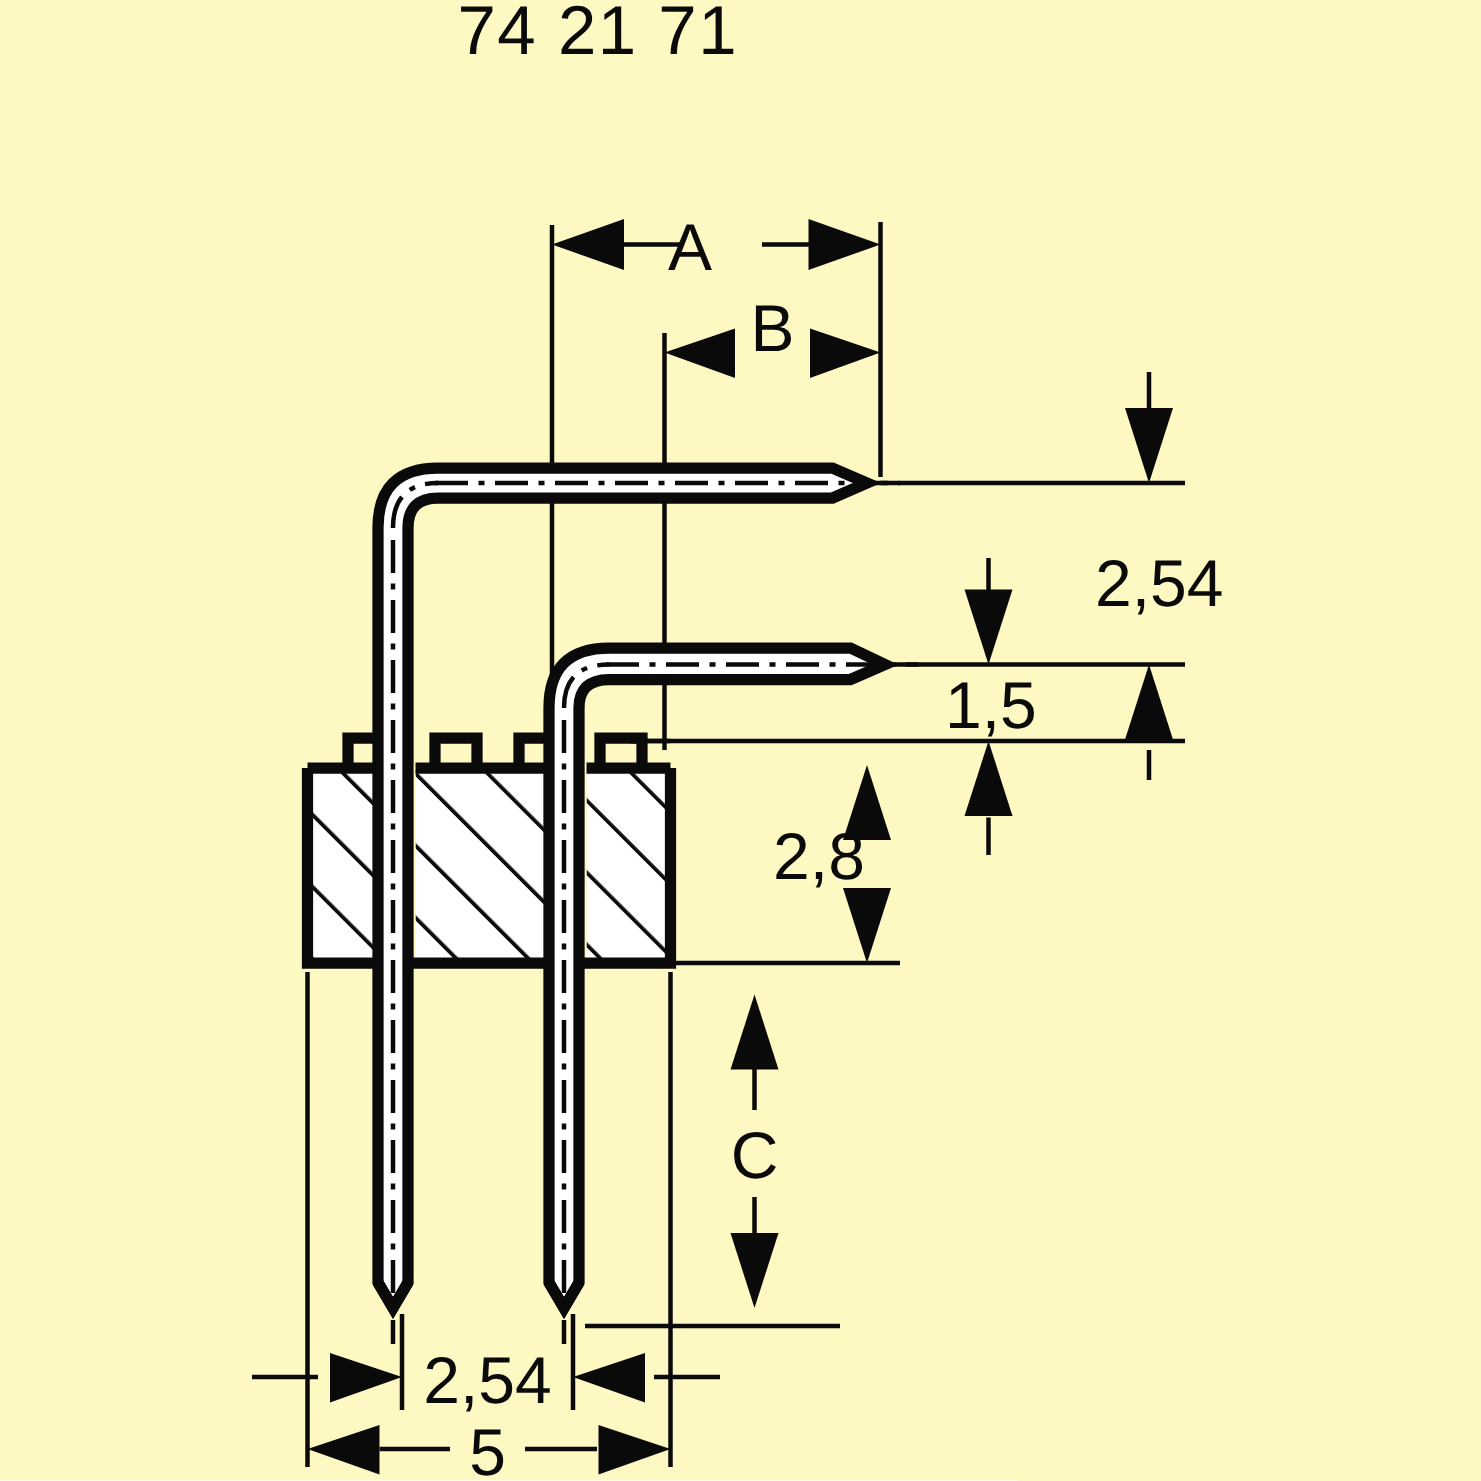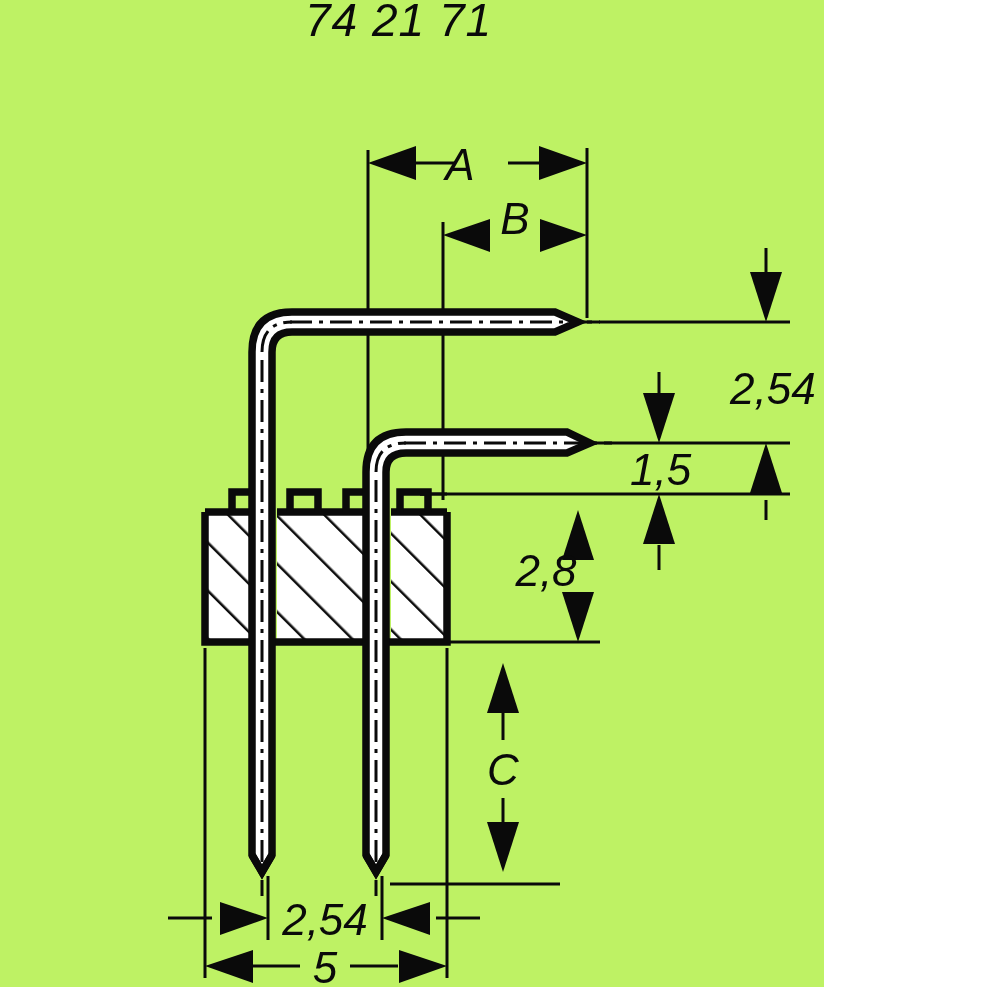--- a/index.html
+++ b/index.html
@@ -2,26 +2,25 @@
 <html><head>
 <meta charset="utf-8">
 <style>
   html, body {
     margin: 0;
     padding: 0;
     background: #ffffff;
   }
   #page {
     position: relative;
-    width: 824px;
+    width: 987px;
     height: 987px;
-    background: #bef264;
+    background: #fef9c3;
     font-family: "Liberation Sans", sans-serif;
     overflow: hidden;
-    font-style: italic;
   }
   #drawing-svg {
     position: absolute;
     left: 0;
     top: 0;
     width: 987px;
     height: 987px;
     display: block;
   }
   .dim-text {

